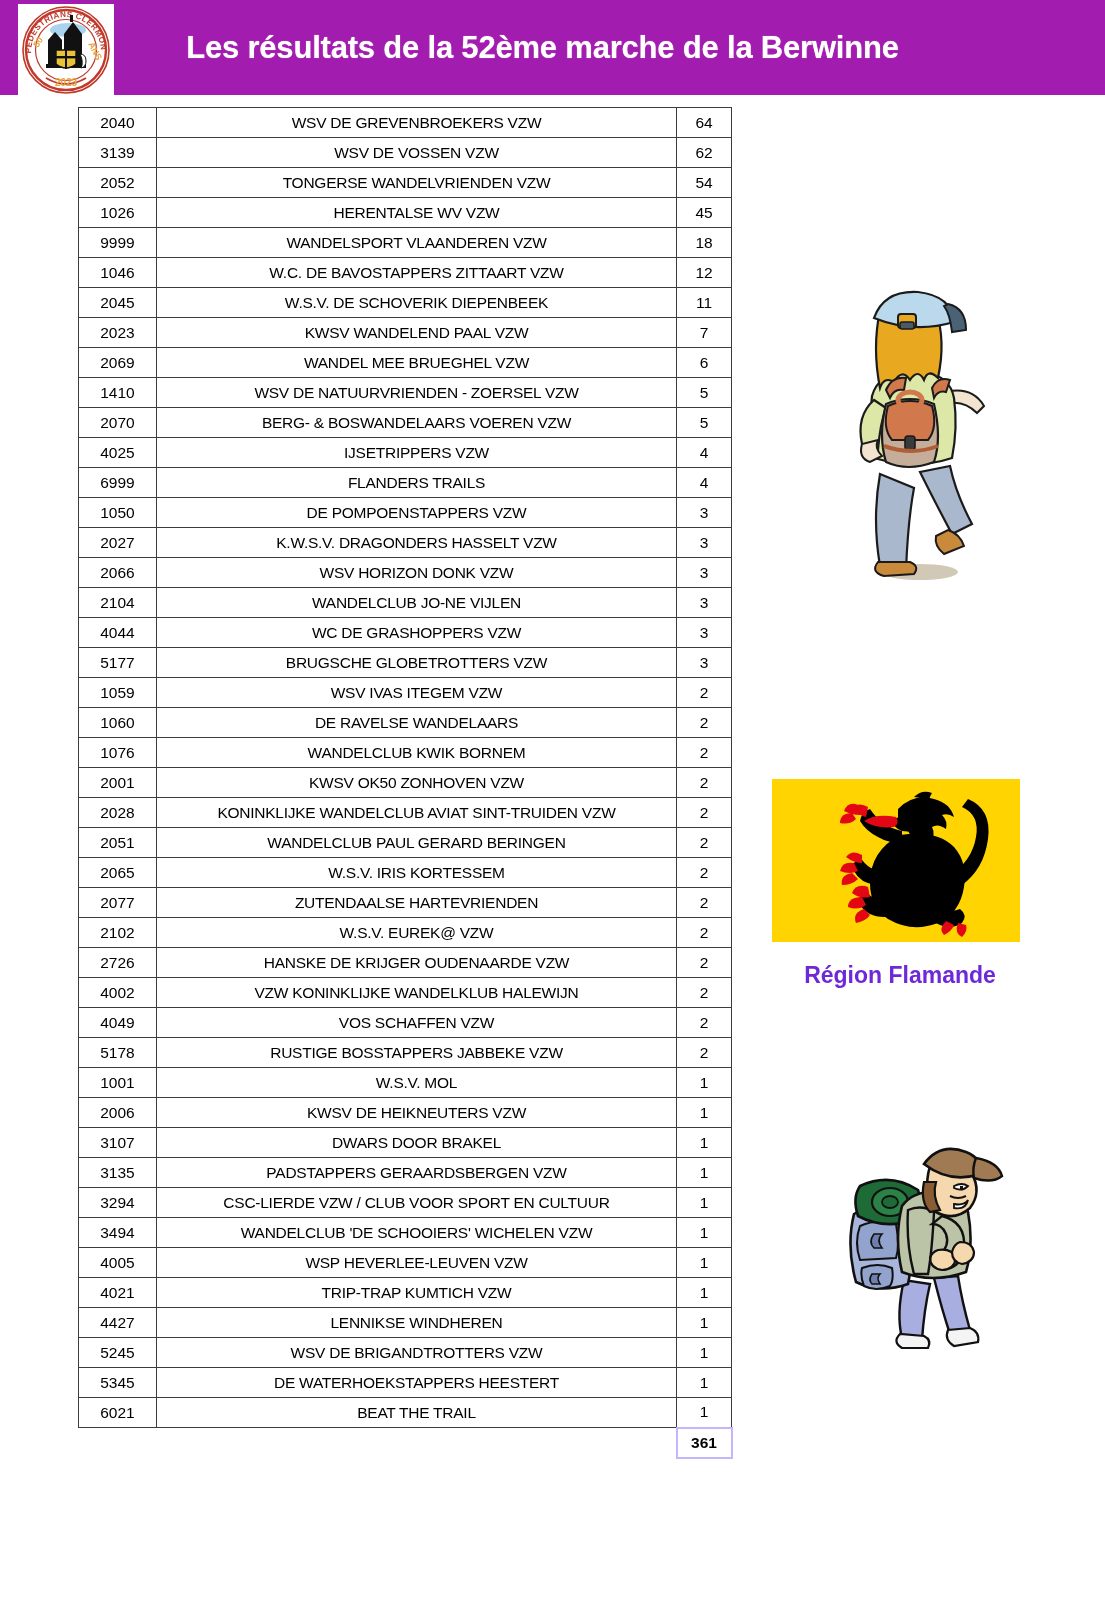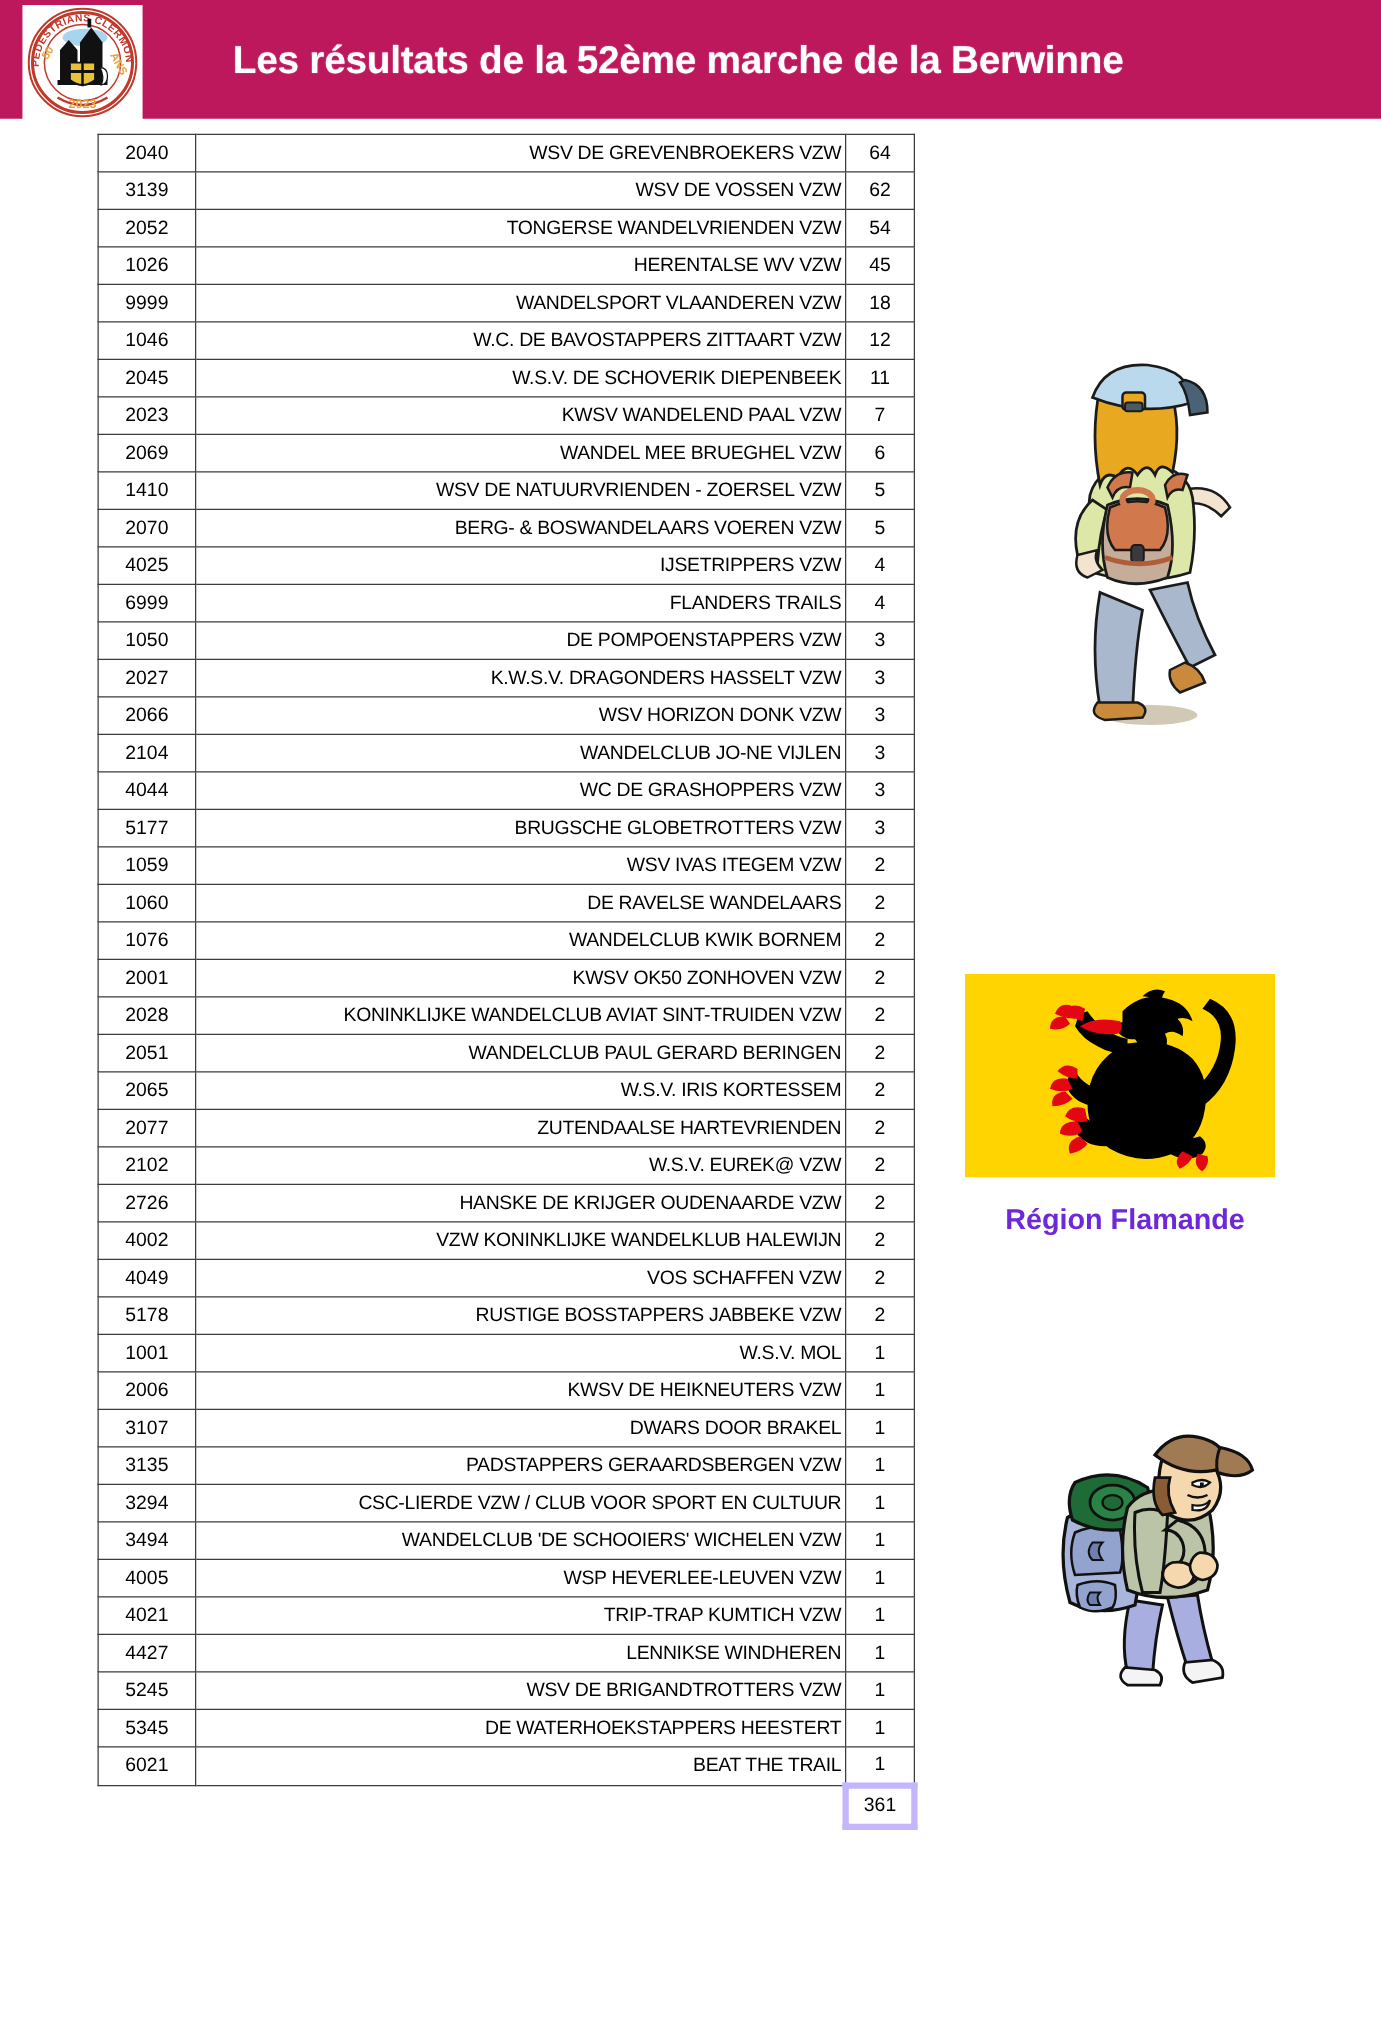--- a/index.html
+++ b/index.html
@@ -17,21 +17,21 @@
     overflow: hidden;
   }
 
   
   .banner {
     position: absolute;
     left: 0;
     top: 0;
     width: 1105px;
     height: 95px;
-    background: #be185d;
+    background: #a21caf;
     display: flex;
     align-items: center;
   }
   .banner-title {
     flex: 1;
     text-align: center;
     color: #ffffff;
     font-size: 31px;
     font-weight: bold;
     letter-spacing: -0.2px;
@@ -73,31 +73,31 @@
     border: 1px solid #3c3c3c;
     height: 30px;
     font-size: 15.5px;
     color: #000000;
     padding: 0 3px;
     line-height: 28px;
     white-space: nowrap;
     overflow: hidden;
   }
   td.cell-id    { text-align: center; }
-  td.cell-name  { text-align: right; padding-left: 4px; letter-spacing: -0.25px; margin-left: 20px; }
+  td.cell-name  { text-align: center; padding-left: 4px; letter-spacing: -0.25px; margin-left: 20px; }
   td.cell-val   { text-align: center; }
 
   
   tr.total-row td.cell-id,
   tr.total-row td.cell-name {
     border: none;
   }
   tr.total-row td.cell-val {
-    font-weight: normal;
-    border: 5px solid #c4b5fd;
+    font-weight: bold;
+    border: 2px solid #c4b5fd;
   }
 
   
   .art-hiker-top {
     position: absolute;
     left: 828px;
     top: 284px;
     width: 160px;
     height: 300px;
   }

